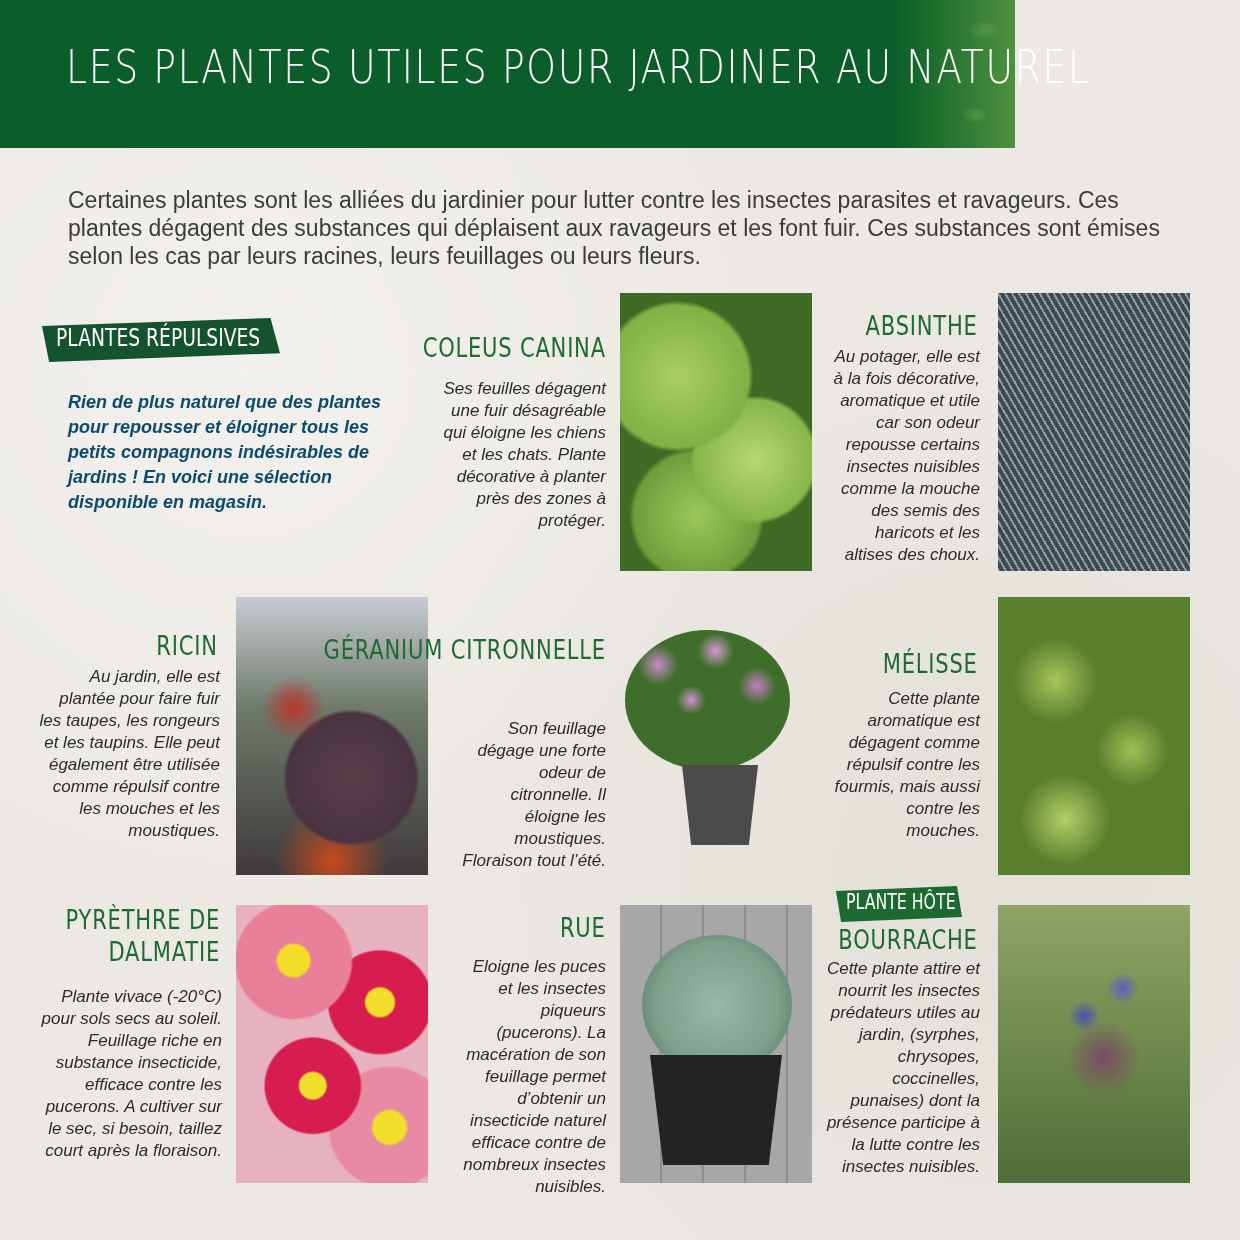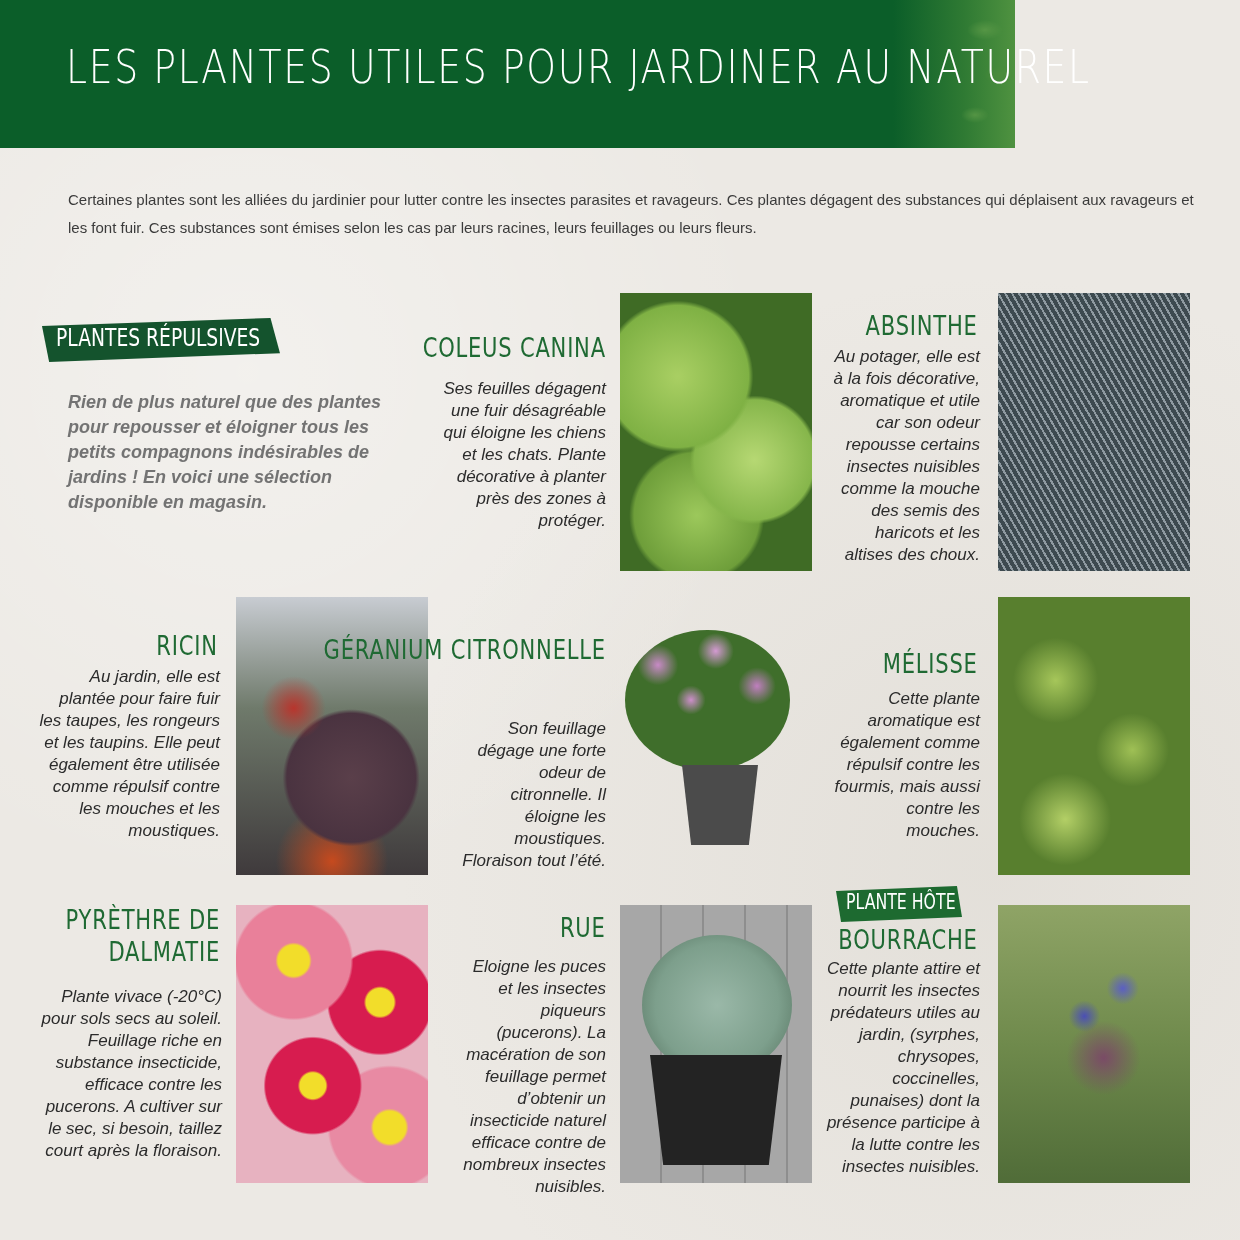--- a/index.html
+++ b/index.html
@@ -26,35 +26,35 @@
   }
   .title {
     position:absolute; left:66px; top:40px;
     font-family:"DejaVu Sans", sans-serif; font-weight:300;
     font-size:46px; letter-spacing:2px; color:#fff;
     transform:scaleX(0.82); transform-origin:left center;
     white-space:nowrap;
   }
   .intro {
     position:absolute; left:68px; top:186px; width:1130px;
-    font-size:15px; line-height:28px; color:#3b3b3b;
+    font-size:23px; line-height:28px; color:#3b3b3b;
   }
   .banner-pink {
     position:absolute; left:42px; top:318px; width:238px; height:44px;
     background:#14532d;
     clip-path:polygon(0 18%, 96% 0, 100% 80%, 3% 100%);
   }
   .banner-pink span {
     position:absolute; left:14px; top:6px;
     font-family:"DejaVu Sans", sans-serif; font-size:24px; color:#fff;
     transform:scaleX(0.78); transform-origin:left center; white-space:nowrap;
   }
   .lead {
     position:absolute; left:68px; top:390px; width:320px;
-    font-style:italic; font-weight:bold; color:#737373;
+    font-style:italic; font-weight:bold; color:#0c4a6e;
     font-size:18px; line-height:25px;
   }
   .plant-title {
     position:absolute; text-align:right;
     font-family:"DejaVu Sans", sans-serif; color:#1f6a33;
     font-size:27px; line-height:32px; letter-spacing:1px;
     transform:scaleX(0.78); transform-origin:right center;
   }
   .plant-desc {
     position:absolute; text-align:right; font-style:italic;
@@ -101,21 +101,21 @@
 <div class="photo" style="left:236px; top:597px; width:192px; height:278px; background:radial-gradient(circle at 30% 40%,#b8352d 0,transparent 15%),radial-gradient(circle at 60% 65%,#5a3f4a 0,#4a3340 30%,transparent 32%),radial-gradient(circle at 50% 95%,#c64a1e 0,transparent 20%),linear-gradient(180deg,#c8ccd2 0,#6f7a6b 40%,#3f3a3c 100%);"></div>
 
 <div class="plant-title" style="right:634px; top:634px;">GÉRANIUM CITRONNELLE</div>
 <div class="plant-desc" style="left:452px; top:718px; width:154px;font-style:italic;">Son feuillage dégage une forte odeur de citronnelle. Il éloigne les moustiques. Floraison tout l’été.</div>
 <div class="photo" style="left:610px; top:620px; width:190px; height:230px;">
   <div style="position:absolute;left:15px;top:10px;width:165px;height:140px;border-radius:50%;background:radial-gradient(circle at 20% 25%,#c88ac6 0,transparent 12%),radial-gradient(circle at 55% 15%,#d49ad2 0,transparent 12%),radial-gradient(circle at 80% 40%,#c07fbf 0,transparent 12%),radial-gradient(circle at 40% 50%,#cd8fca 0,transparent 12%),#3f6e2b;"></div>
   <div style="position:absolute;left:72px;top:145px;width:76px;height:80px;background:#4b4b4b;clip-path:polygon(0 0,100% 0,88% 100%,12% 100%);"></div>
 </div>
 
 <div class="plant-title" style="right:262px; top:648px;">MÉLISSE</div>
-<div class="plant-desc" style="left:830px; top:688px; width:150px;">Cette plante aromatique est également comme répulsif contre les fourmis, mais aussi contre les mouches.</div>
+<div class="plant-desc" style="left:830px; top:688px; width:150px;">Cette plante aromatique est dégagent comme répulsif contre les fourmis, mais aussi contre les mouches.</div>
 <div class="photo" style="left:998px; top:597px; width:192px; height:278px; background:radial-gradient(circle at 30% 30%,#a6c65a 0,transparent 18%),radial-gradient(circle at 70% 55%,#9fc055 0,transparent 18%),radial-gradient(circle at 35% 80%,#b3cf66 0,transparent 18%),#587f2e;"></div>
 
 <div class="plant-title" style="right:1020px; top:904px;">PYRÈTHRE DE DALMATIE</div>
 <div class="plant-desc" style="left:40px; top:986px; width:182px;">Plante vivace (-20°C) pour sols secs au soleil. Feuillage riche en substance insecticide, efficace contre les pucerons. A cultiver sur le sec, si besoin, taillez court après la floraison.</div>
 <div class="photo" style="left:236px; top:905px; width:192px; height:278px; background:radial-gradient(circle at 30% 20%,#f2dd2a 0,#f2dd2a 6%,#e9809a 7%,#e9809a 22%,transparent 23%),radial-gradient(circle at 75% 35%,#f2dd2a 0,#f2dd2a 6%,#d71c4f 7%,#d71c4f 22%,transparent 23%),radial-gradient(circle at 40% 65%,#f2dd2a 0,#f2dd2a 6%,#d71c4f 7%,#d71c4f 22%,transparent 23%),radial-gradient(circle at 80% 80%,#f2dd2a 0,#f2dd2a 6%,#e88aa3 7%,#e88aa3 22%,transparent 23%),#e7b2c0;"></div>
 
 <div class="plant-title" style="right:634px; top:912px;">RUE</div>
 <div class="plant-desc" style="left:456px; top:956px; width:150px;">Eloigne les puces et les insectes piqueurs (pucerons). La macération de son feuillage permet d’obtenir un insecticide naturel efficace contre de nombreux insectes nuisibles.</div>
 <div class="photo" style="left:620px; top:905px; width:192px; height:278px; background:repeating-linear-gradient(90deg,#a7a7a7 0 40px,#8e8e8e 40px 42px),#a0a0a0;">
   <div style="position:absolute;left:22px;top:30px;width:150px;height:140px;border-radius:50%;background:radial-gradient(circle,#9ab8a8 0,#7d9f8c 60%,#4e6b58 100%);"></div>

